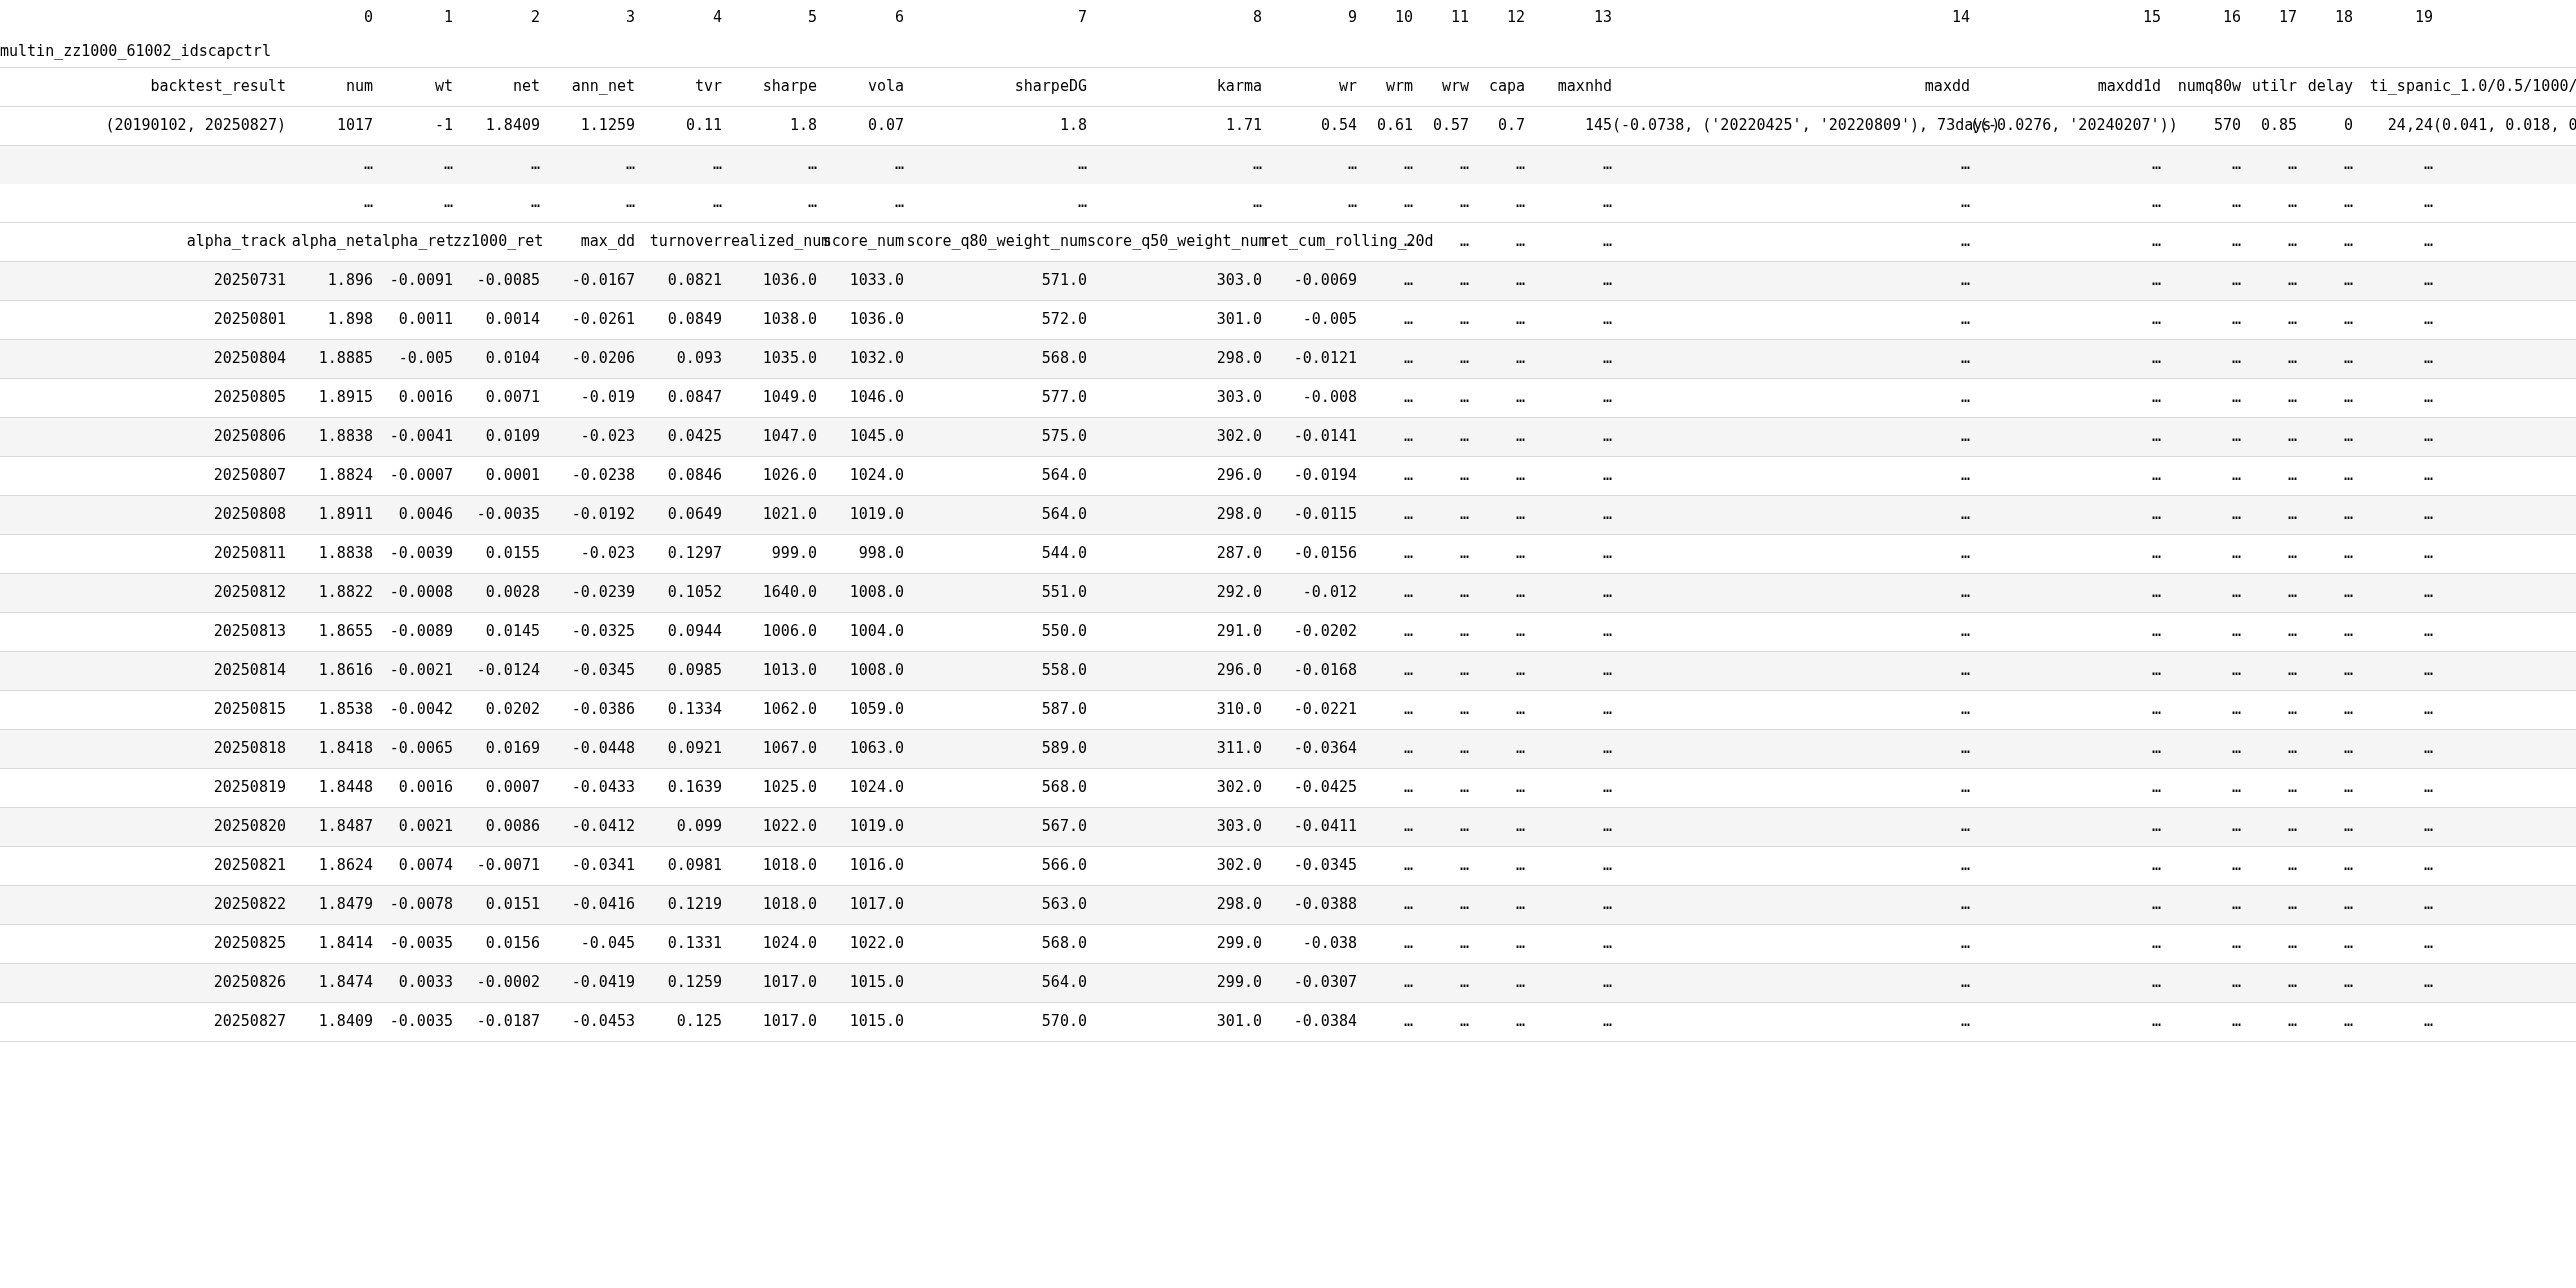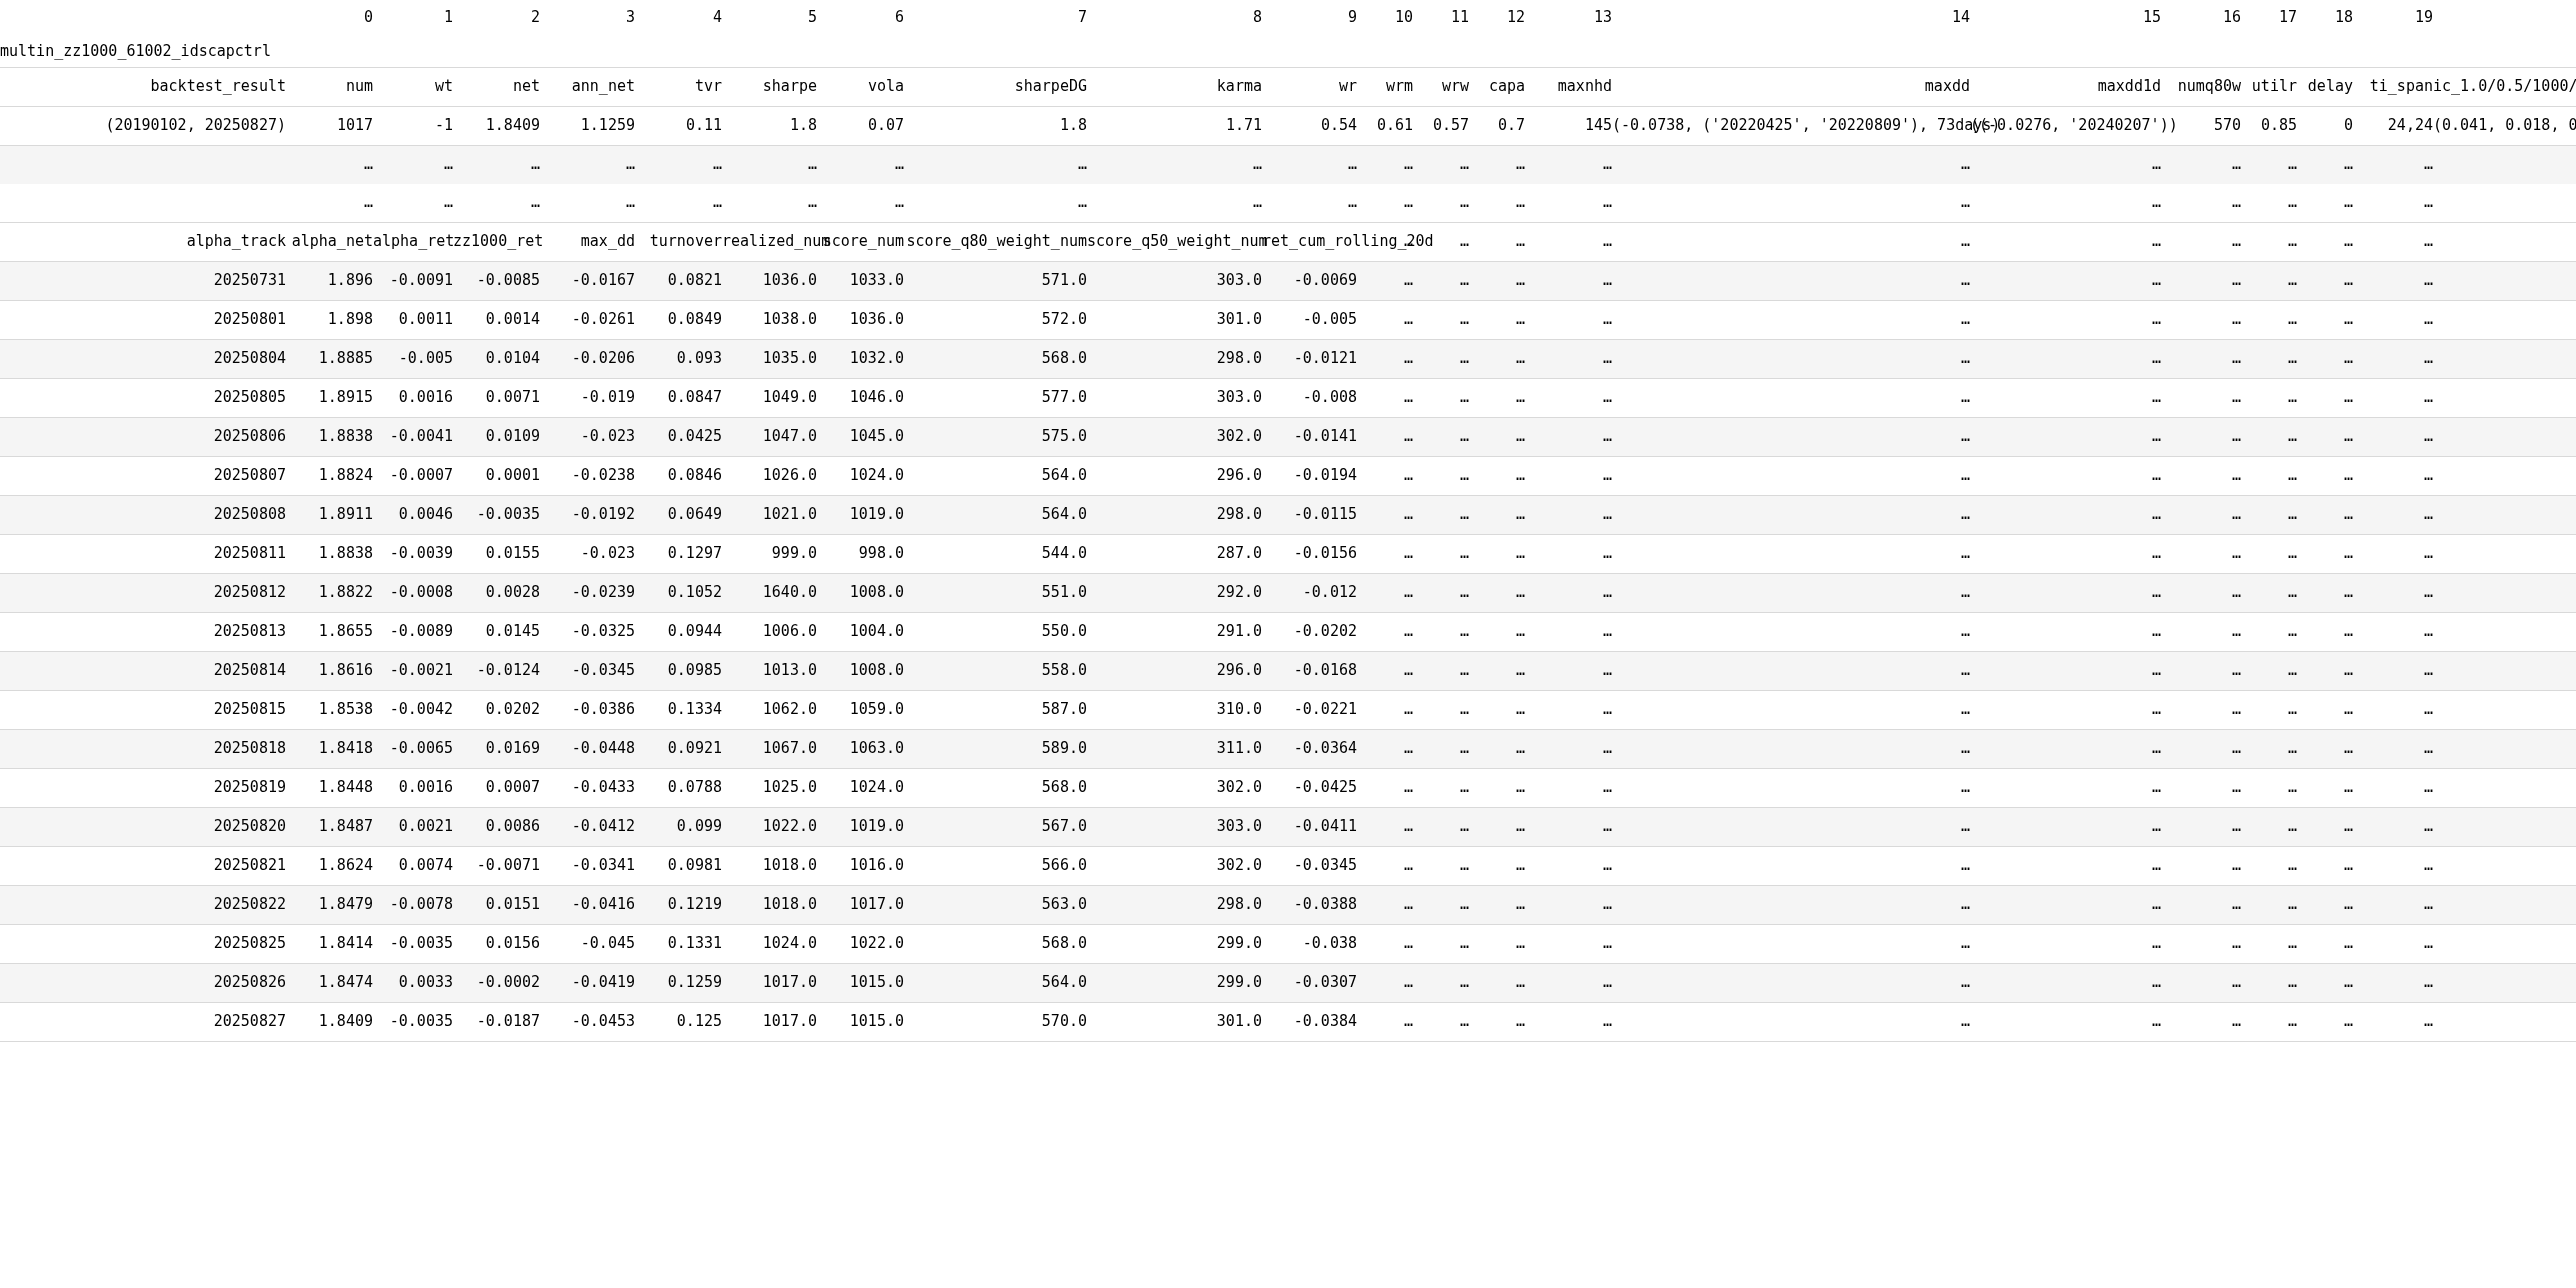--- a/index.html
+++ b/index.html
@@ -652,21 +652,21 @@
         </tr>
         <tr>
           <td colspan="22" class="hr"></td>
         </tr>
         <tr class="datarow">
           <td class="lbl">20250819</td>
           <td>1.8448</td>
           <td>0.0016</td>
           <td>0.0007</td>
           <td>-0.0433</td>
-          <td>0.0788</td>
+          <td>0.1639</td>
           <td>1025.0</td>
           <td>1024.0</td>
           <td>568.0</td>
           <td>302.0</td>
           <td>-0.0425</td>
           <td>…</td>
           <td>…</td>
           <td>…</td>
           <td>…</td>
           <td>…</td>

